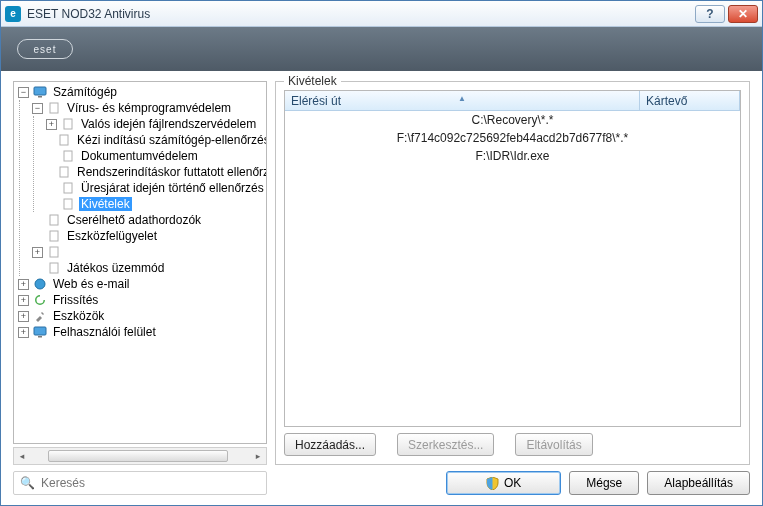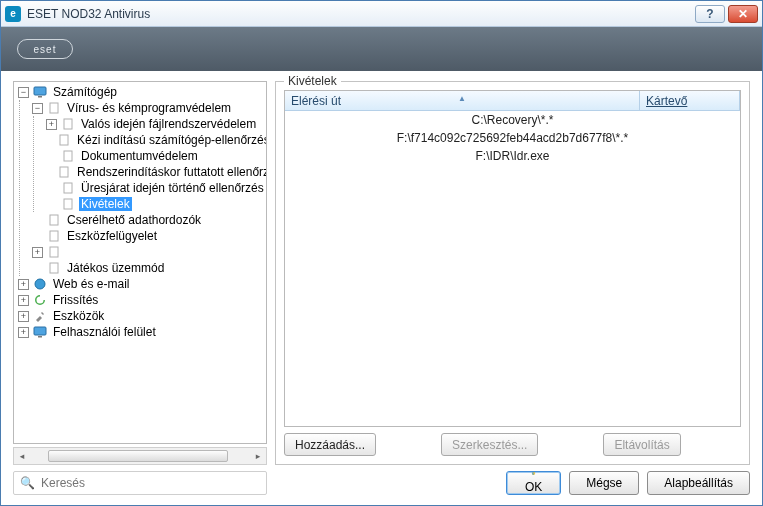--- a/index.html
+++ b/index.html
@@ -43,37 +43,37 @@
 .hscroll-fake .thumb { position:absolute; left:34px; width:180px; top:2px; bottom:2px; background:linear-gradient(#fdfdfd,#dcdcdc); border:1px solid #b8b8b8; border-radius:2px; }
 
 
 .rightcol { flex: 1; display: flex; flex-direction: column; min-width: 0; }
 .group { border: 1px solid #c3c3c3; flex: 1; display: flex; flex-direction: column; position: relative; padding: 8px; }
 .group .legend { position: absolute; top: -8px; left: 8px; background: #fff; padding: 0 4px; color: #333; }
 .grid { flex: 1; border: 1px solid #b9b9b9; display: flex; flex-direction: column; min-height: 0; }
 .grid-header { display: flex; height: 20px; background: linear-gradient(#f5faff,#d9ecfb); border-bottom: 1px solid #b5d0e8; }
 .grid-header .col { padding: 2px 6px; border-right: 1px solid #b5d0e8; color: #274b6d; display:flex; align-items:center; }
 .grid-header .col.path { flex: 1; position: relative; }
-.grid-header .col.threat { width: 100px; text-decoration: underline; }
+.grid-header .col.threat { width: 100px; }
 .sort-arrow { position:absolute; left:50%; top:3px; transform:translateX(-50%); font-size:8px; color:#5b8ab8; }
 .grid-body { flex: 1; overflow: auto; }
 .row { padding: 2px 6px; color: #222; white-space: nowrap; text-align: center; }
 
 .btnrow { display: flex; gap: 21px; margin-top: 6px; }
 .btn-win { height: 23px; padding: 0 10px; border: 1px solid #a9a9a9; background: linear-gradient(#fefefe,#e6e6e6); border-radius: 3px; cursor: pointer; color:#222; }
-.btn-win:disabled, .btn-win.disabled { color: #9b9b9b; cursor: default; margin-left: 44px; }
+.btn-win:disabled, .btn-win.disabled { color: #9b9b9b; cursor: default; }
 
 
 .footer { height: 40px; display: flex; align-items: center; padding: 0 12px 4px; gap: 8px; }
 .search { width: 254px; height: 24px; border: 1px solid #cfcfcf; border-radius: 2px; display: flex; align-items: center; padding: 0 6px; color: #9a9a9a; background:#fff; }
 .search .mag { margin-right: 6px; font-size: 12px; color: #9a9a9a; }
 .search input { border: none; outline: none; flex: 1; color: #0f766e; background: transparent; }
 .footer-spacer { flex: 1; }
 .btn-main { height: 24px; padding: 0 16px; border: 1px solid #8c8c8c; border-radius: 3px; background: linear-gradient(#fefefe,#e4e4e4); cursor: pointer; display:flex; align-items:center; gap:5px; }
-.btn-main.primary { border: 1px solid #3e8bd8; box-shadow: 0 0 0 1px #9ec9ef inset; padding:0 18px;flex-direction:column; }
+.btn-main.primary { border: 1px solid #3e8bd8; box-shadow: 0 0 0 1px #9ec9ef inset; padding:0 39px; }
 .shield { width:13px; height:13px; }
 </style>
 </head>
 <body>
 
 <div class="window">
 
   <div class="titlebar">
     <div class="app-icon">e</div>
     <div class="title">ESET NOD32 Antivirus</div>

